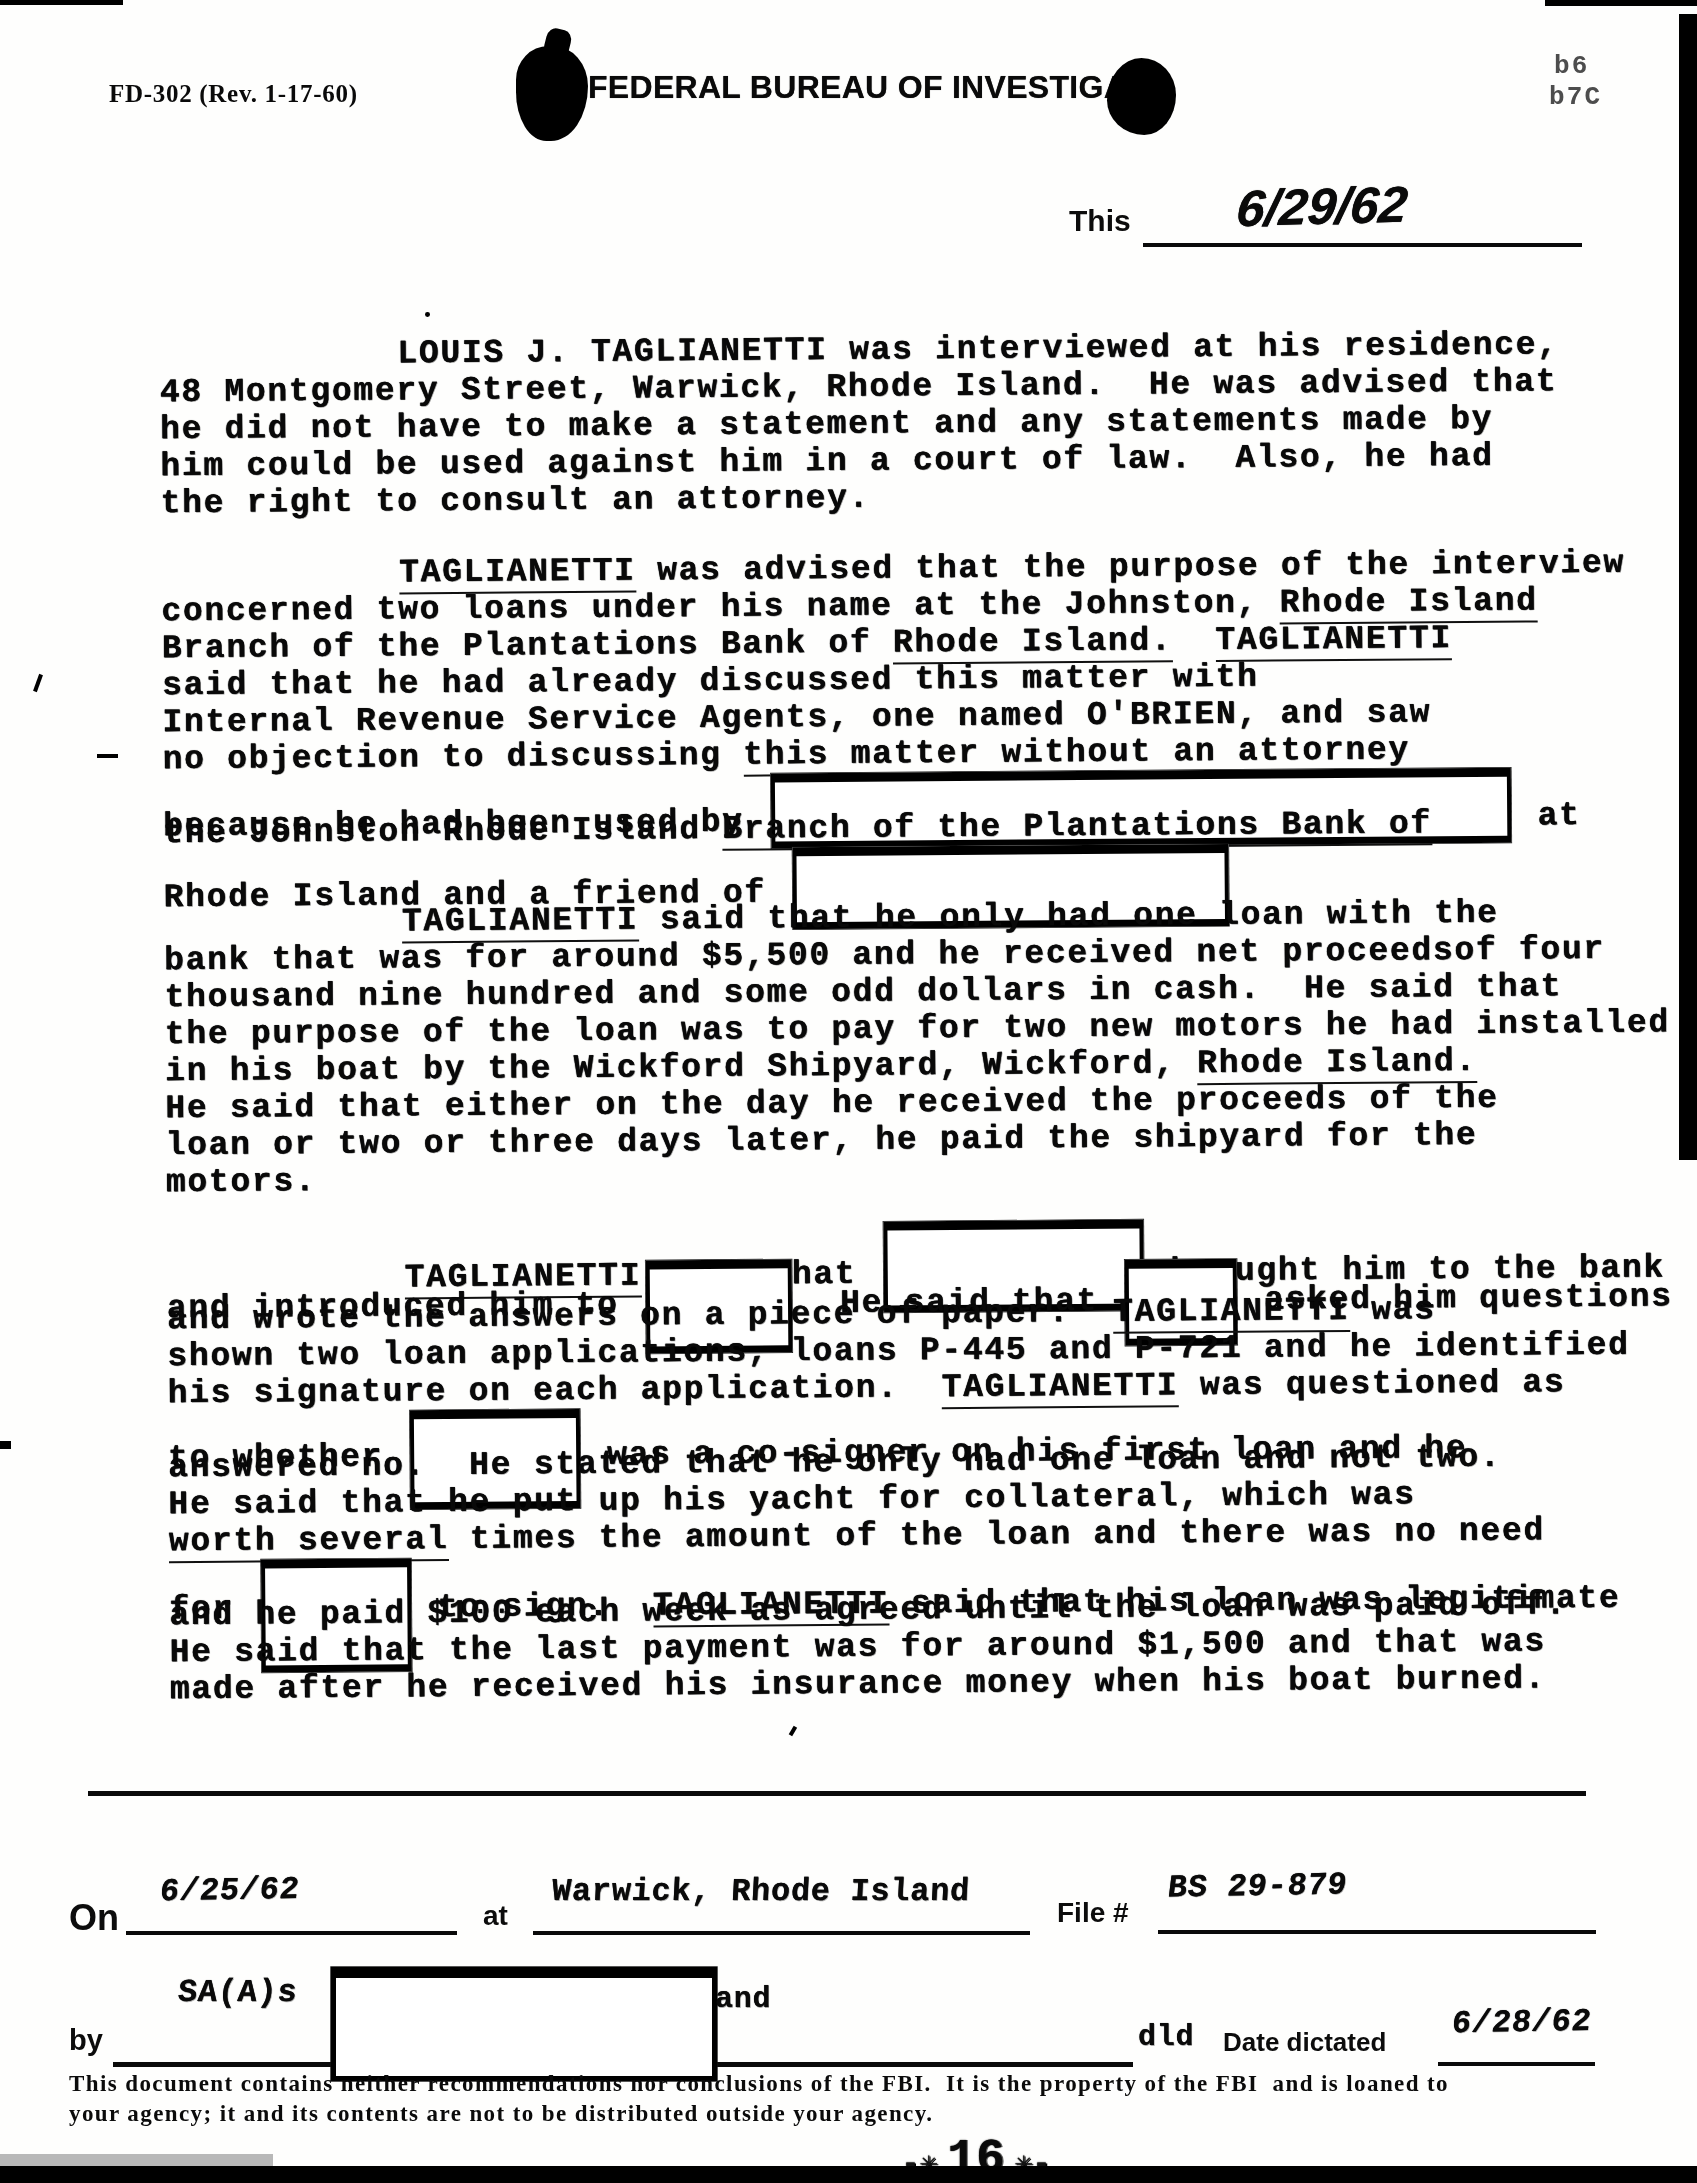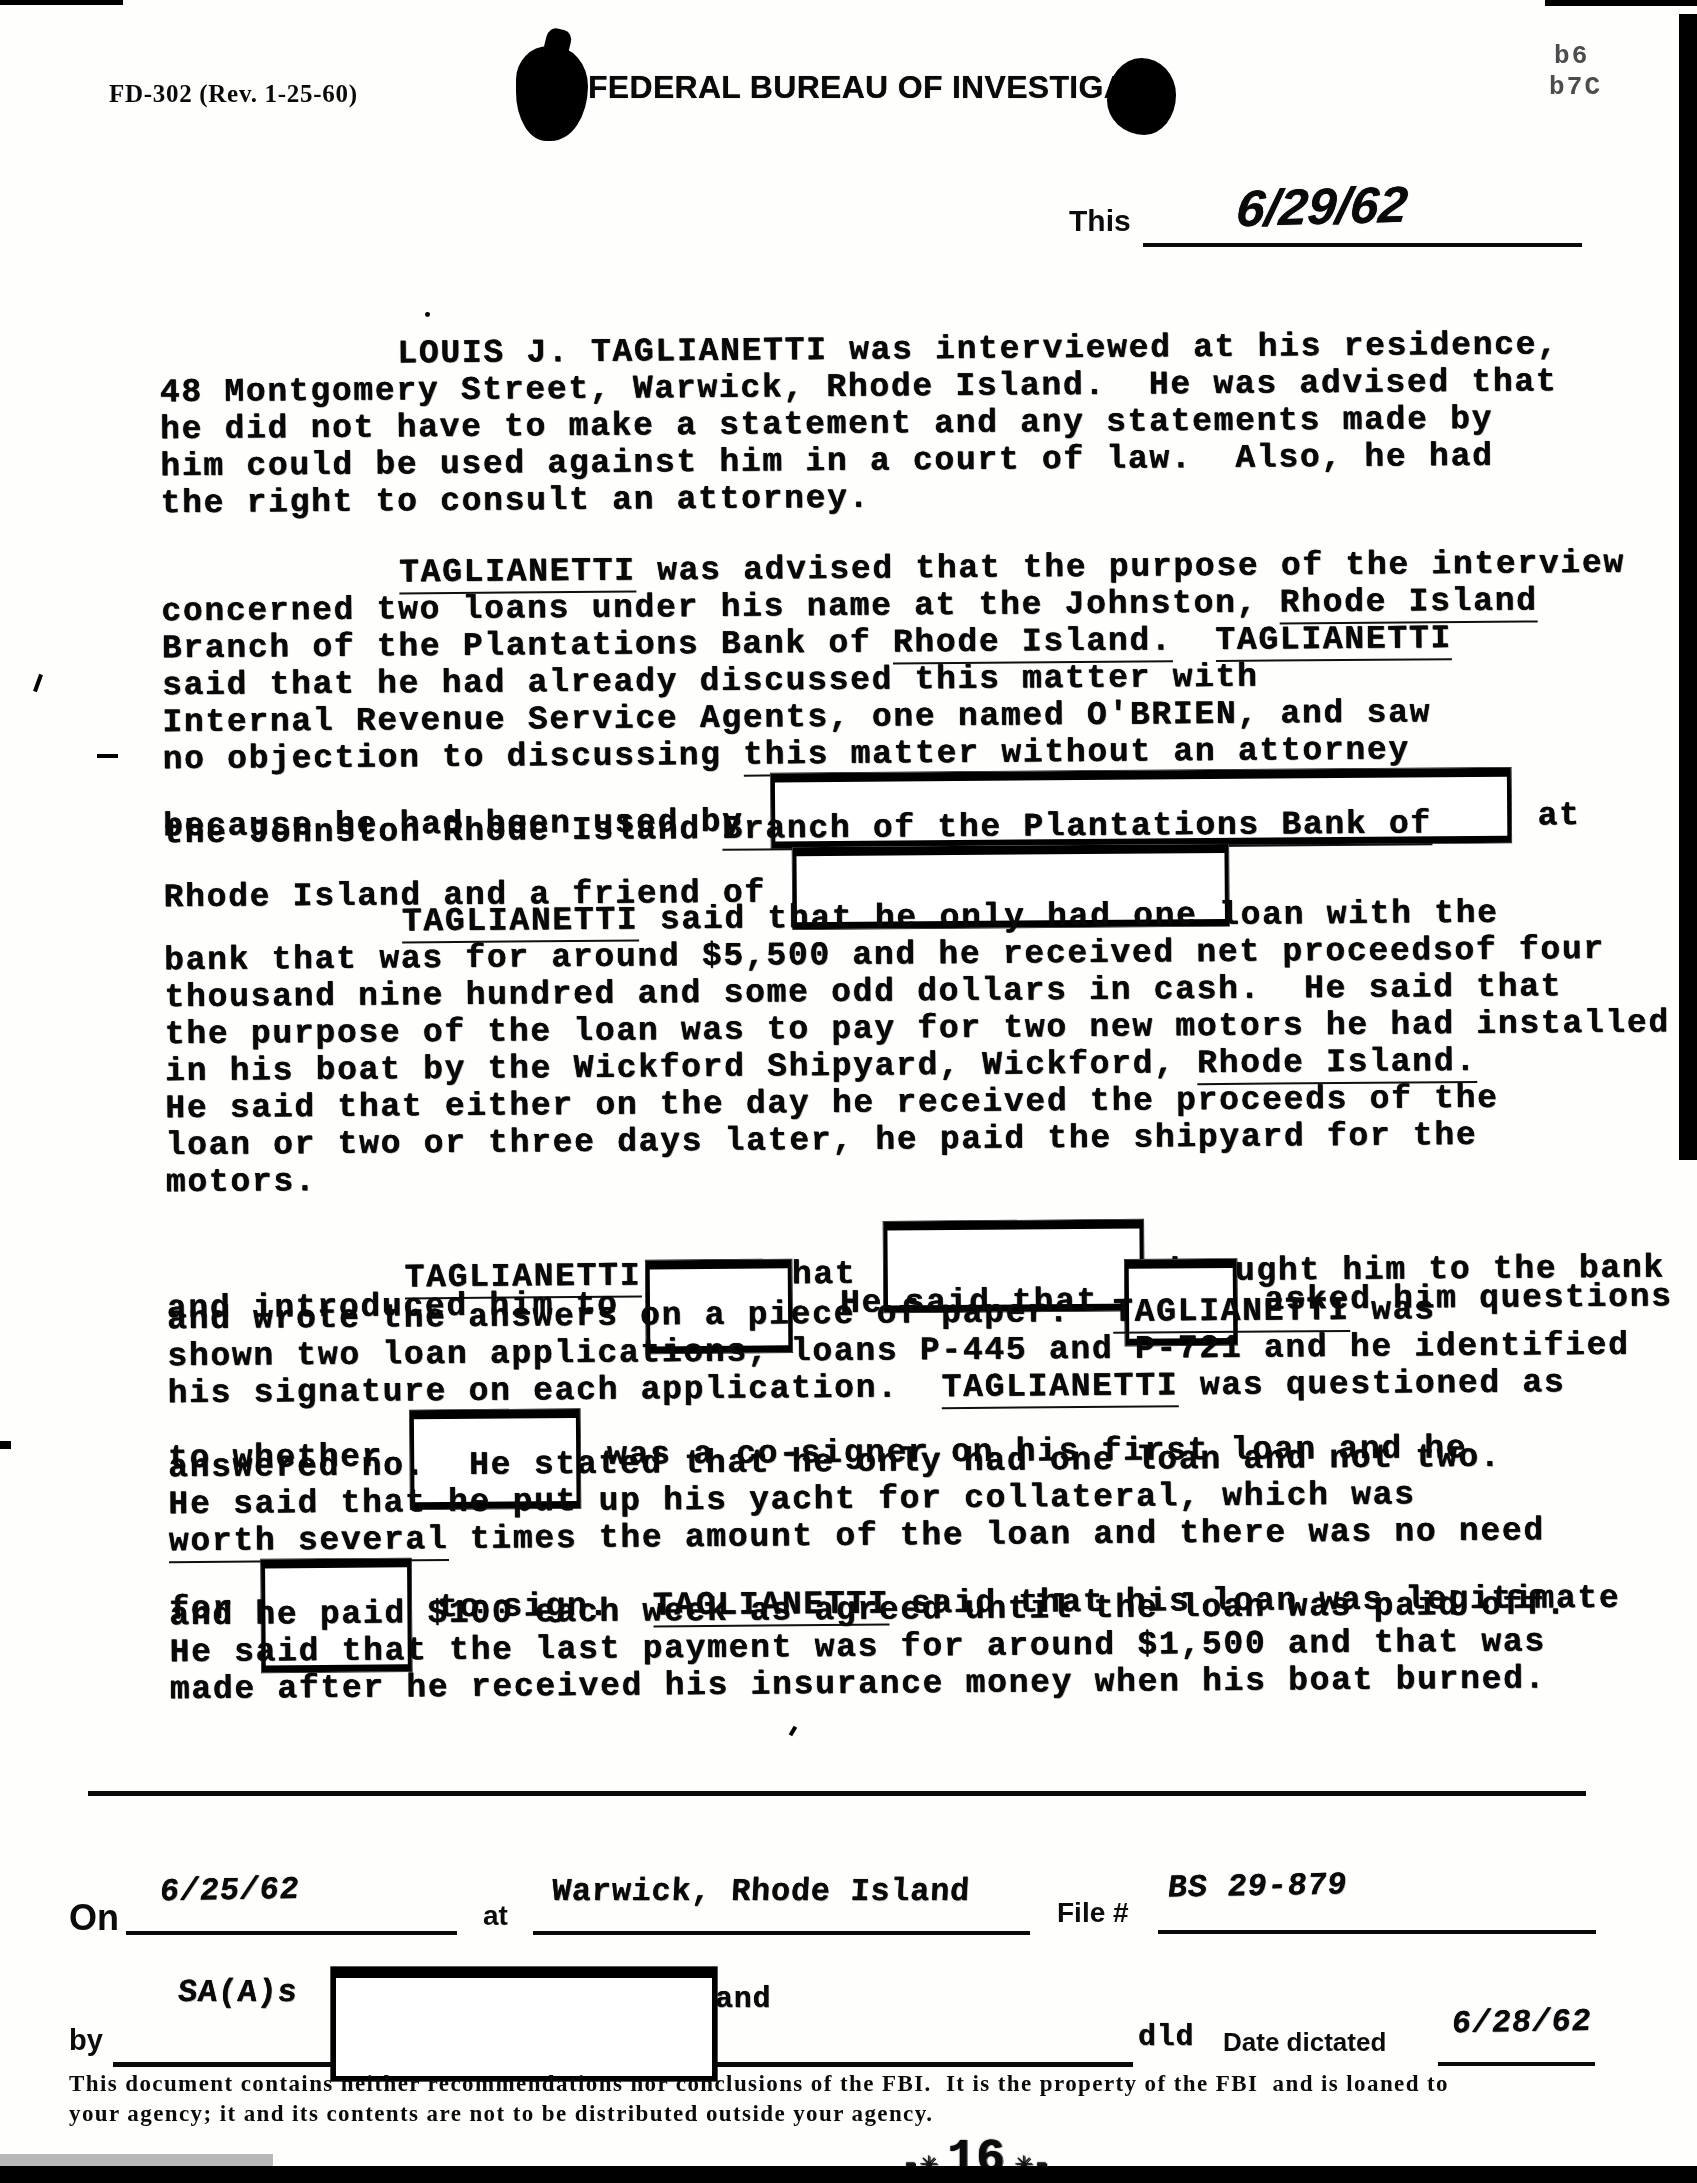--- a/index.html
+++ b/index.html
@@ -17,21 +17,21 @@
   .redact{display:inline-block;background:#fff;border:4.8px solid #000;
           border-top-width:9px;border-bottom-width:7.6px;margin:0 5.5px;
           box-shadow:0 0 0 0.7px #111;}
   
   .formnum{position:absolute;left:109px;top:80px;font-family:"Liberation Serif",serif;
            font-weight:700;font-size:25px;letter-spacing:0.7px;white-space:pre;}
   .agency{position:absolute;left:588px;top:69px;font-family:"Liberation Sans",sans-serif;
           font-weight:700;font-size:32px;letter-spacing:0.3px;white-space:pre;
           text-shadow:0 0 0.7px rgba(0,0,0,.8);}
   .marking{position:absolute;font-family:"Liberation Mono",monospace;font-weight:700;
-           font-size:26px;color:#4d4d4d;letter-spacing:2.1px;}
+           font-size:26px;color:#4d4d4d;letter-spacing:2.1px;margin-top:10px;}
   .blob{position:absolute;background:#000;}
   .plabel{position:absolute;font-family:"Liberation Sans",sans-serif;font-weight:700;
           font-size:28px;color:#0c0c0c;white-space:pre;}
   .hand{position:absolute;font-family:"Liberation Sans",sans-serif;font-weight:700;
         font-style:italic;font-size:51px;transform:skewX(-7deg) rotate(-1.5deg);
         white-space:pre;text-shadow:0 0 0.7px #000;}
   .rline{position:absolute;background:#0a0a0a;height:4.1px;}
   
   .typed{position:absolute;font-family:"Liberation Mono",monospace;font-weight:700;
          font-size:32px;letter-spacing:0.7px;white-space:pre;
@@ -47,21 +47,21 @@
   .pagenum .num{font-family:"Liberation Mono",monospace;font-weight:700;font-size:48px;
                 color:#0a0a0a;text-shadow:0 0 1.4px #000,1.4px 0 0 rgba(0,0,0,.6);padding:0 9.7px;}
   
   .art{position:absolute;background:#000;}
 </style>
 </head>
 <body>
 
 <div id="page">
 
-  <div class="formnum">FD-302 (Rev. 1-25-60)</div>
+  <div class="formnum">FD-302 (Rev. 1-17-60)</div>
   <div class="agency">FEDERAL BUREAU OF INVESTIGAT</div>
 
   <div class="blob" style="left:516px;top:46px;width:72px;height:95px;border-radius:48% 52% 55% 45% / 38% 45% 62% 55%;"></div>
   <div class="blob" style="left:545px;top:29px;width:25px;height:30px;border-radius:35%;transform:rotate(14deg);"></div>
   <div class="blob" style="left:1107px;top:58px;width:69px;height:77px;border-radius:50% 50% 46% 54% / 55% 48% 52% 45%;"></div>
 
   <div class="marking" style="left:1554px;top:41px;">b6</div>
   <div class="marking" style="left:1549px;top:72px;">b7C</div>
 
   <div class="plabel" style="left:1069px;top:204px;font-size:30px;">This</div>

